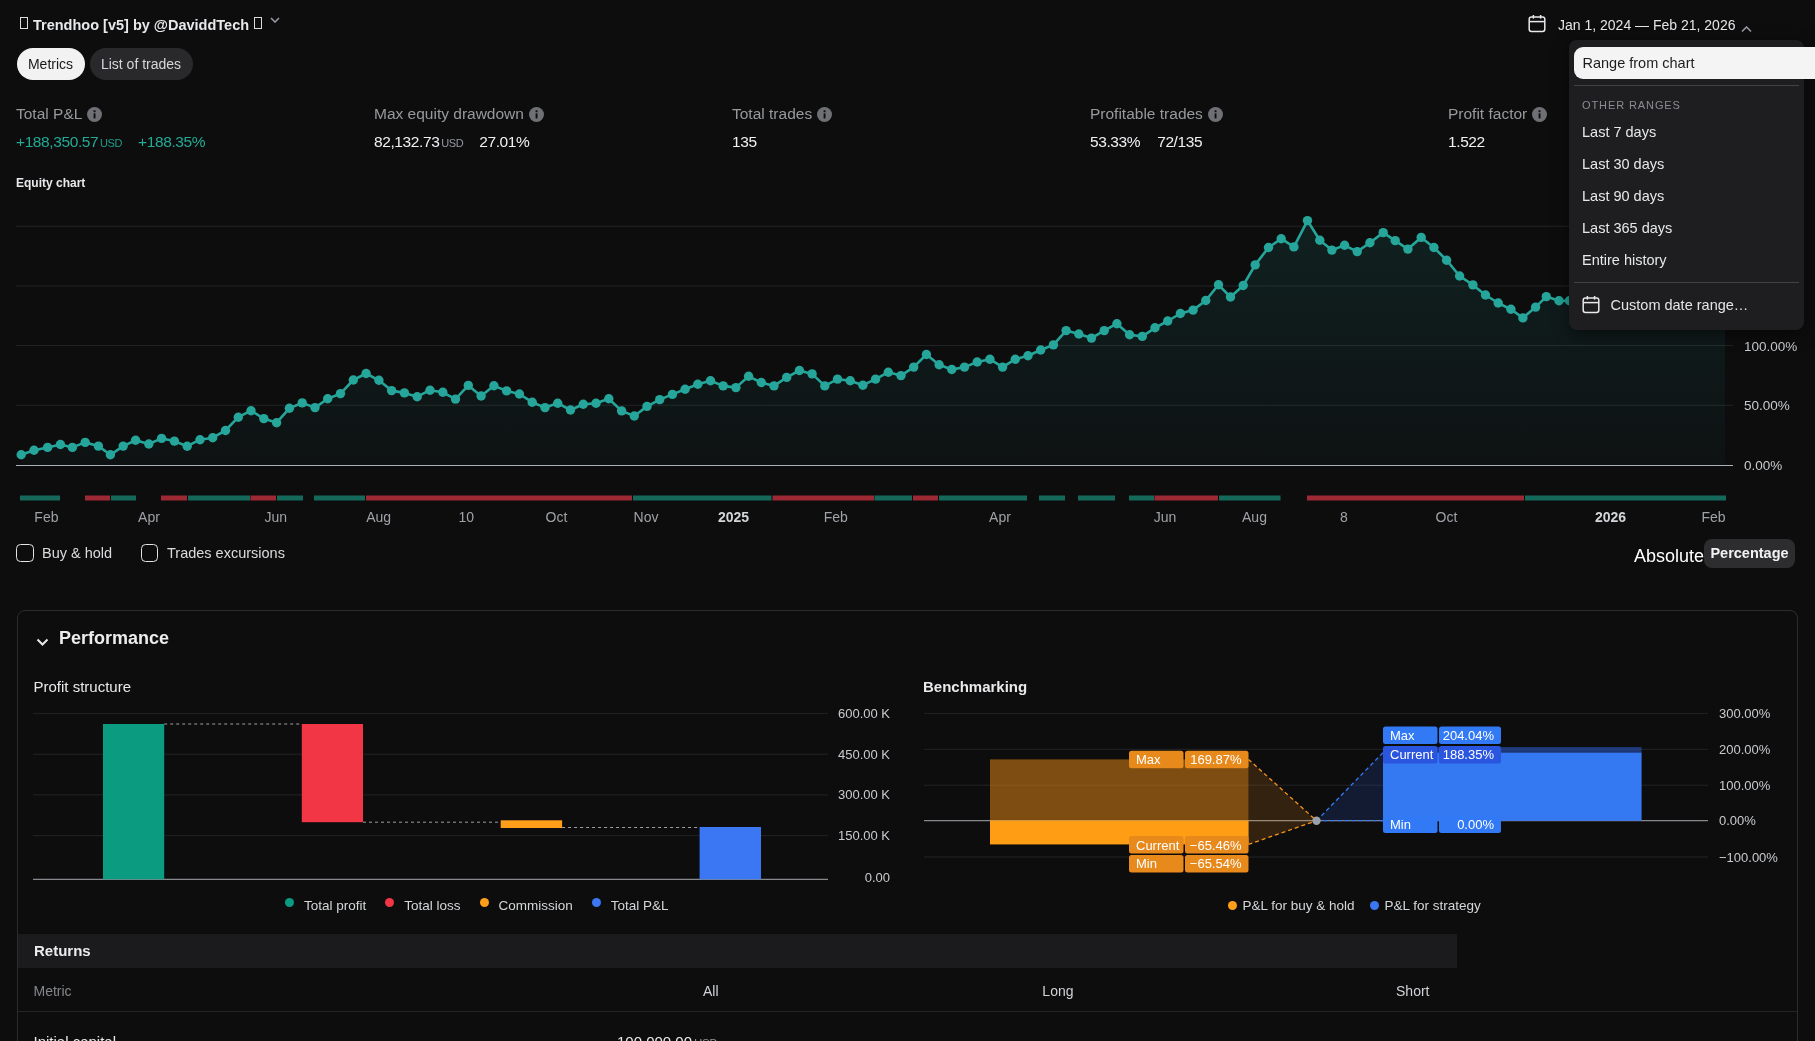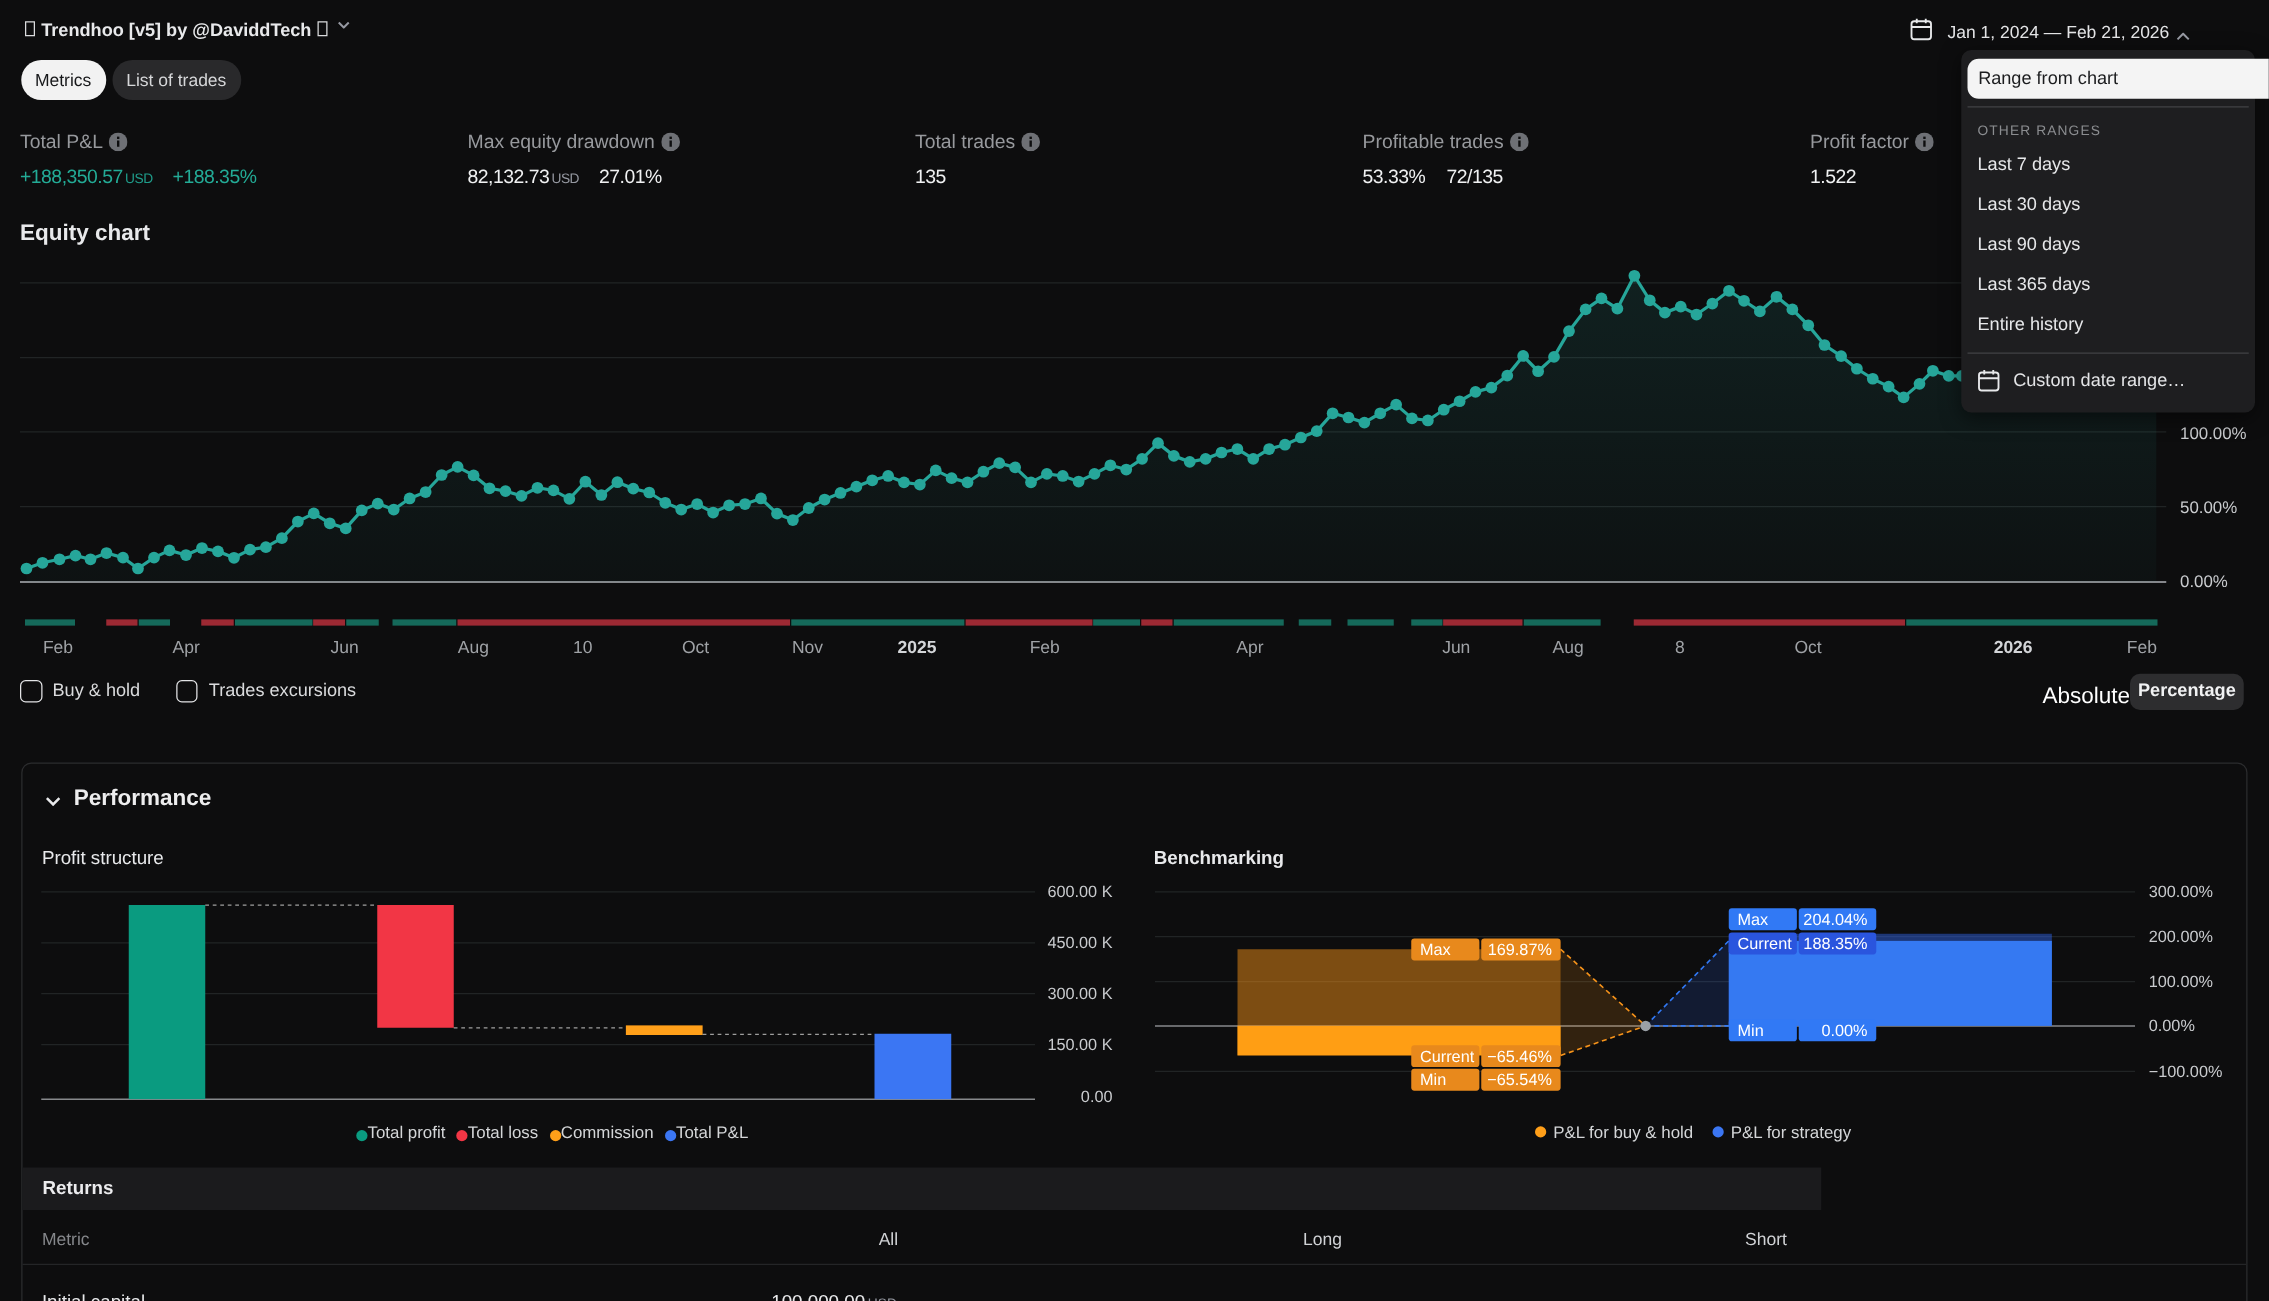--- a/index.html
+++ b/index.html
@@ -317,42 +317,42 @@
     </div>
     <div class="mcol" style="left:1448px">
       <div class="mlab">Profit factor<svg width="15" height="15" viewBox="0 0 15 15" style="margin-left:5px;vertical-align:-3px">
           <circle cx="7.5" cy="7.5" r="7.5" fill="#6e7075"></circle>
           <rect x="6.6" y="6.4" width="1.9" height="5" fill="#0d0d0e"></rect>
           <rect x="6.6" y="3.3" width="1.9" height="1.9" fill="#0d0d0e"></rect>
         </svg></div>
       <div class="mval"><span>1.522</span></div>
     </div>
   </div>
-<div class="abs" style="left:16px;top:176px;font-size:18px;font-weight:bold;color:#e8e9eb;z-index:2">Equity chart</div>
+<div class="abs" style="left:16px;top:176px;font-size:12px;font-weight:bold;color:#e8e9eb;z-index:2">Equity chart</div>
 
 <div class="chk" style="left:16px"></div>
 <div class="clab" style="left:42px">Buy &amp; hold</div>
 <div class="chk" style="left:140.5px"></div>
 <div class="clab" style="left:167px">Trades excursions</div>
 
 <div class="abs" style="left:1634px;top:546px;font-size:18px;color:#ffffff;z-index:2">Absolute</div>
 <div class="abs" style="left:1704px;top:539px;width:91px;height:28.5px;background:#2d2d2f;border-radius:8px;
  display:flex;align-items:center;justify-content:center;font-size:14.5px;font-weight:bold;color:#f1f2f3;z-index:2">Percentage</div>
 
 <div class="abs" style="left:17px;top:610px;width:1781px;height:500px;border:1px solid #2b2c2e;border-radius:8px;z-index:0"></div>
 <div class="abs" style="left:36px;top:632px;z-index:2">
  <svg width="13" height="8" viewBox="0 0 13 8">
       <path d="M1.5 1.5 L6.5 6.5 L11.5 1.5" stroke="#e8e9eb" stroke-width="2" fill="none"></path>
     </svg>
 </div>
 <div class="abs" style="left:59px;top:628px;font-size:18px;font-weight:bold;color:#ededee;z-index:2">Performance</div>
 <div class="abs" style="left:33.5px;top:678px;font-size:15px;font-weight:normal;color:#e8e9eb;z-index:2">Profit structure</div>
 <div class="abs" style="left:923px;top:678px;font-size:15px;font-weight:bold;color:#e8e9eb;z-index:2">Benchmarking</div>
 
-<div class="abs" style="left:285px;top:898px;font-size:13.5px;color:#d4d6d8;display:flex;align-items:flex-end;gap:0;z-index:2">
+<div class="abs" style="left:285px;top:898px;font-size:13.5px;color:#d4d6d8;display:flex;align-items:flex-start;gap:10px;z-index:2">
  <span style="width:9px;height:9px;border-radius:50%;background:#0a9b80"></span>
     <span>Total profit</span>
  <span style="width:9px;height:9px;border-radius:50%;background:#f23645;margin-left:9px"></span>
     <span>Total loss</span>
  <span style="width:9px;height:9px;border-radius:50%;background:#ff9f19;margin-left:9px"></span>
     <span>Commission</span>
  <span style="width:9px;height:9px;border-radius:50%;background:#3b76f3;margin-left:9px"></span>
     <span>Total P&amp;L</span>
 </div>
 <div class="abs" style="left:1227.5px;top:898px;font-size:13.5px;color:#d4d6d8;display:flex;align-items:center;gap:6px;z-index:2">

